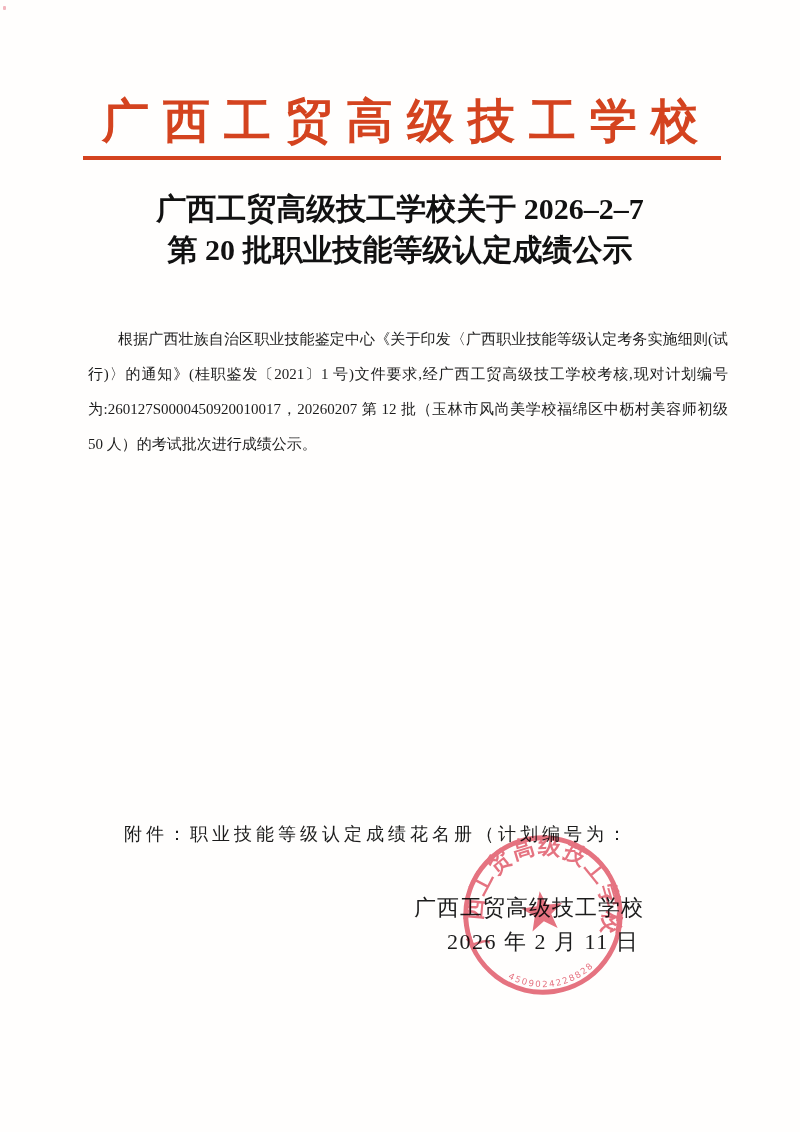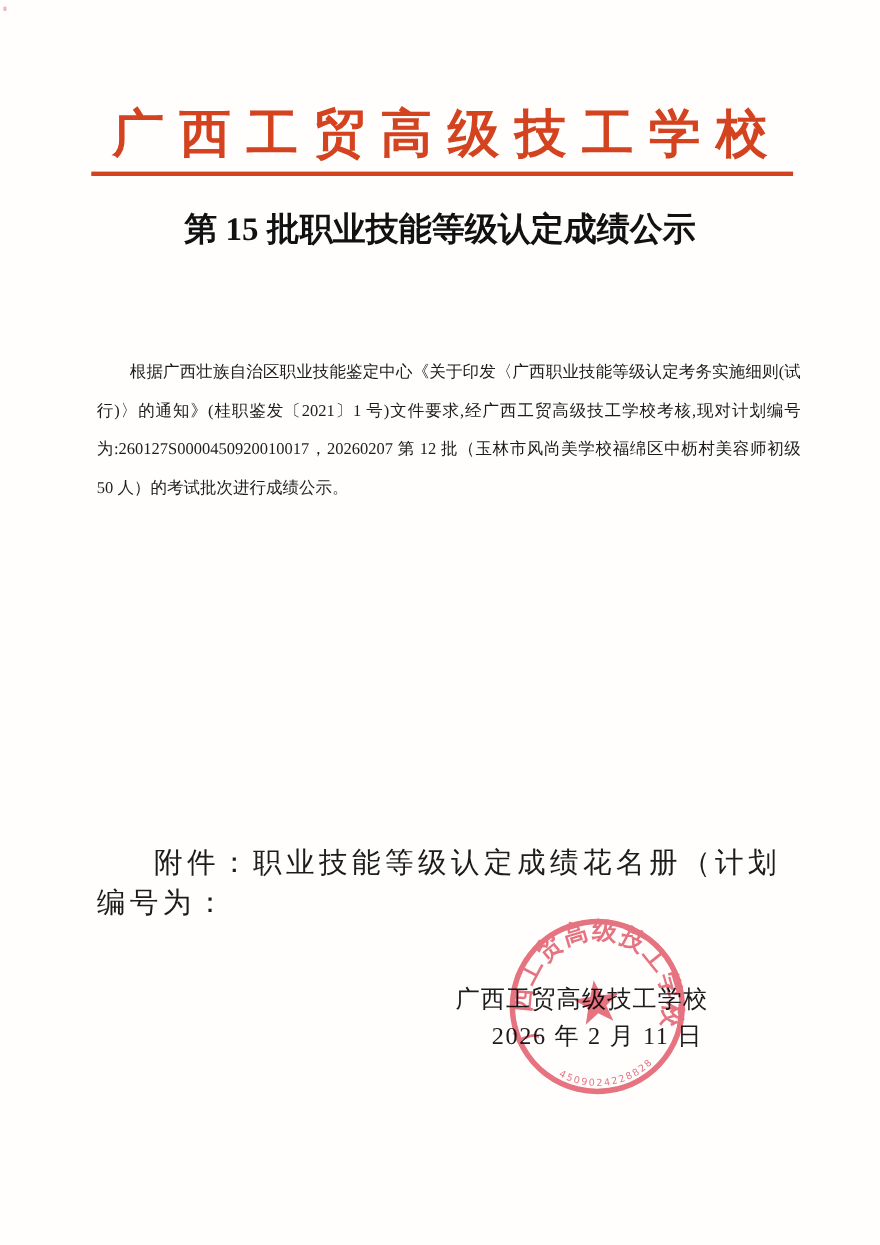--- a/index.html
+++ b/index.html
@@ -27,22 +27,22 @@
     position:absolute; top:188px; left:0; width:100%;
     text-align:center; font-weight:bold; font-size:30px; line-height:41px;
     color:#111111;
   }
   .body-text {
     position:absolute; top:322px; left:88px; width:640px;
     font-size:15px; line-height:35px; text-align:justify;
   }
   .body-text p { margin:0; text-indent:2em; }
   .attachment {
-    position:absolute; top:767px; left:88px; width:640px;
-    font-size:26px; line-height:36px;
+    position:absolute; top:816px; left:88px; width:640px;
+    font-size:18px; line-height:36px;
   }
   .attach-line1 { text-indent:2em; letter-spacing:4px; }
   .attach-line2 { letter-spacing:1px; padding-left:5px; }
   .sign-org  { position:absolute; top:893px; left:414px; font-size:22px; letter-spacing:1px; white-space:nowrap; }
   .sign-date { position:absolute; top:927px; left:447px; font-size:22px; letter-spacing:1.5px; white-space:nowrap;text-align:right; }
   .seal {
     position:absolute; left:460px; top:832px; width:166px; height:166px;
     transform:rotate(-8deg); mix-blend-mode:multiply; opacity:.88;
   }
   .seal-ring  { fill:none; stroke:var(--seal_red,#e25f70); stroke-width:6; }
@@ -57,21 +57,22 @@
 
 <div class="page">
 
   <div class="scan-speck"></div>
 
   <div class="school-name">广西工贸高级技工学校</div>
 
   <div class="header-rule"></div>
 
   <div class="doc-title">
-    <div>第 15 批职业技能等级认定成绩公示</div>
+    <div>广西工贸高级技工学校关于 2026–2–7</div>
+    <div>第 20 批职业技能等级认定成绩公示</div>
   </div>
 
   <div class="body-text">
     <p>根据广西壮族自治区职业技能鉴定中心《关于印发〈广西职业技能等级认定考务实施细则(试行)〉的通知》(桂职鉴发〔2021〕1 号)文件要求,经广西工贸高级技工学校考核,现对计划编号为:260127S0000450920010017，20260207 第 12 批（玉林市风尚美学校福绵区中枥村美容师初级 50 人）的考试批次进行成绩公示。</p>
   </div>
 
   <div class="attachment">
     <div class="attach-line1">附件：职业技能等级认定成绩花名册（计划编号为：</div>
   </div>
 

